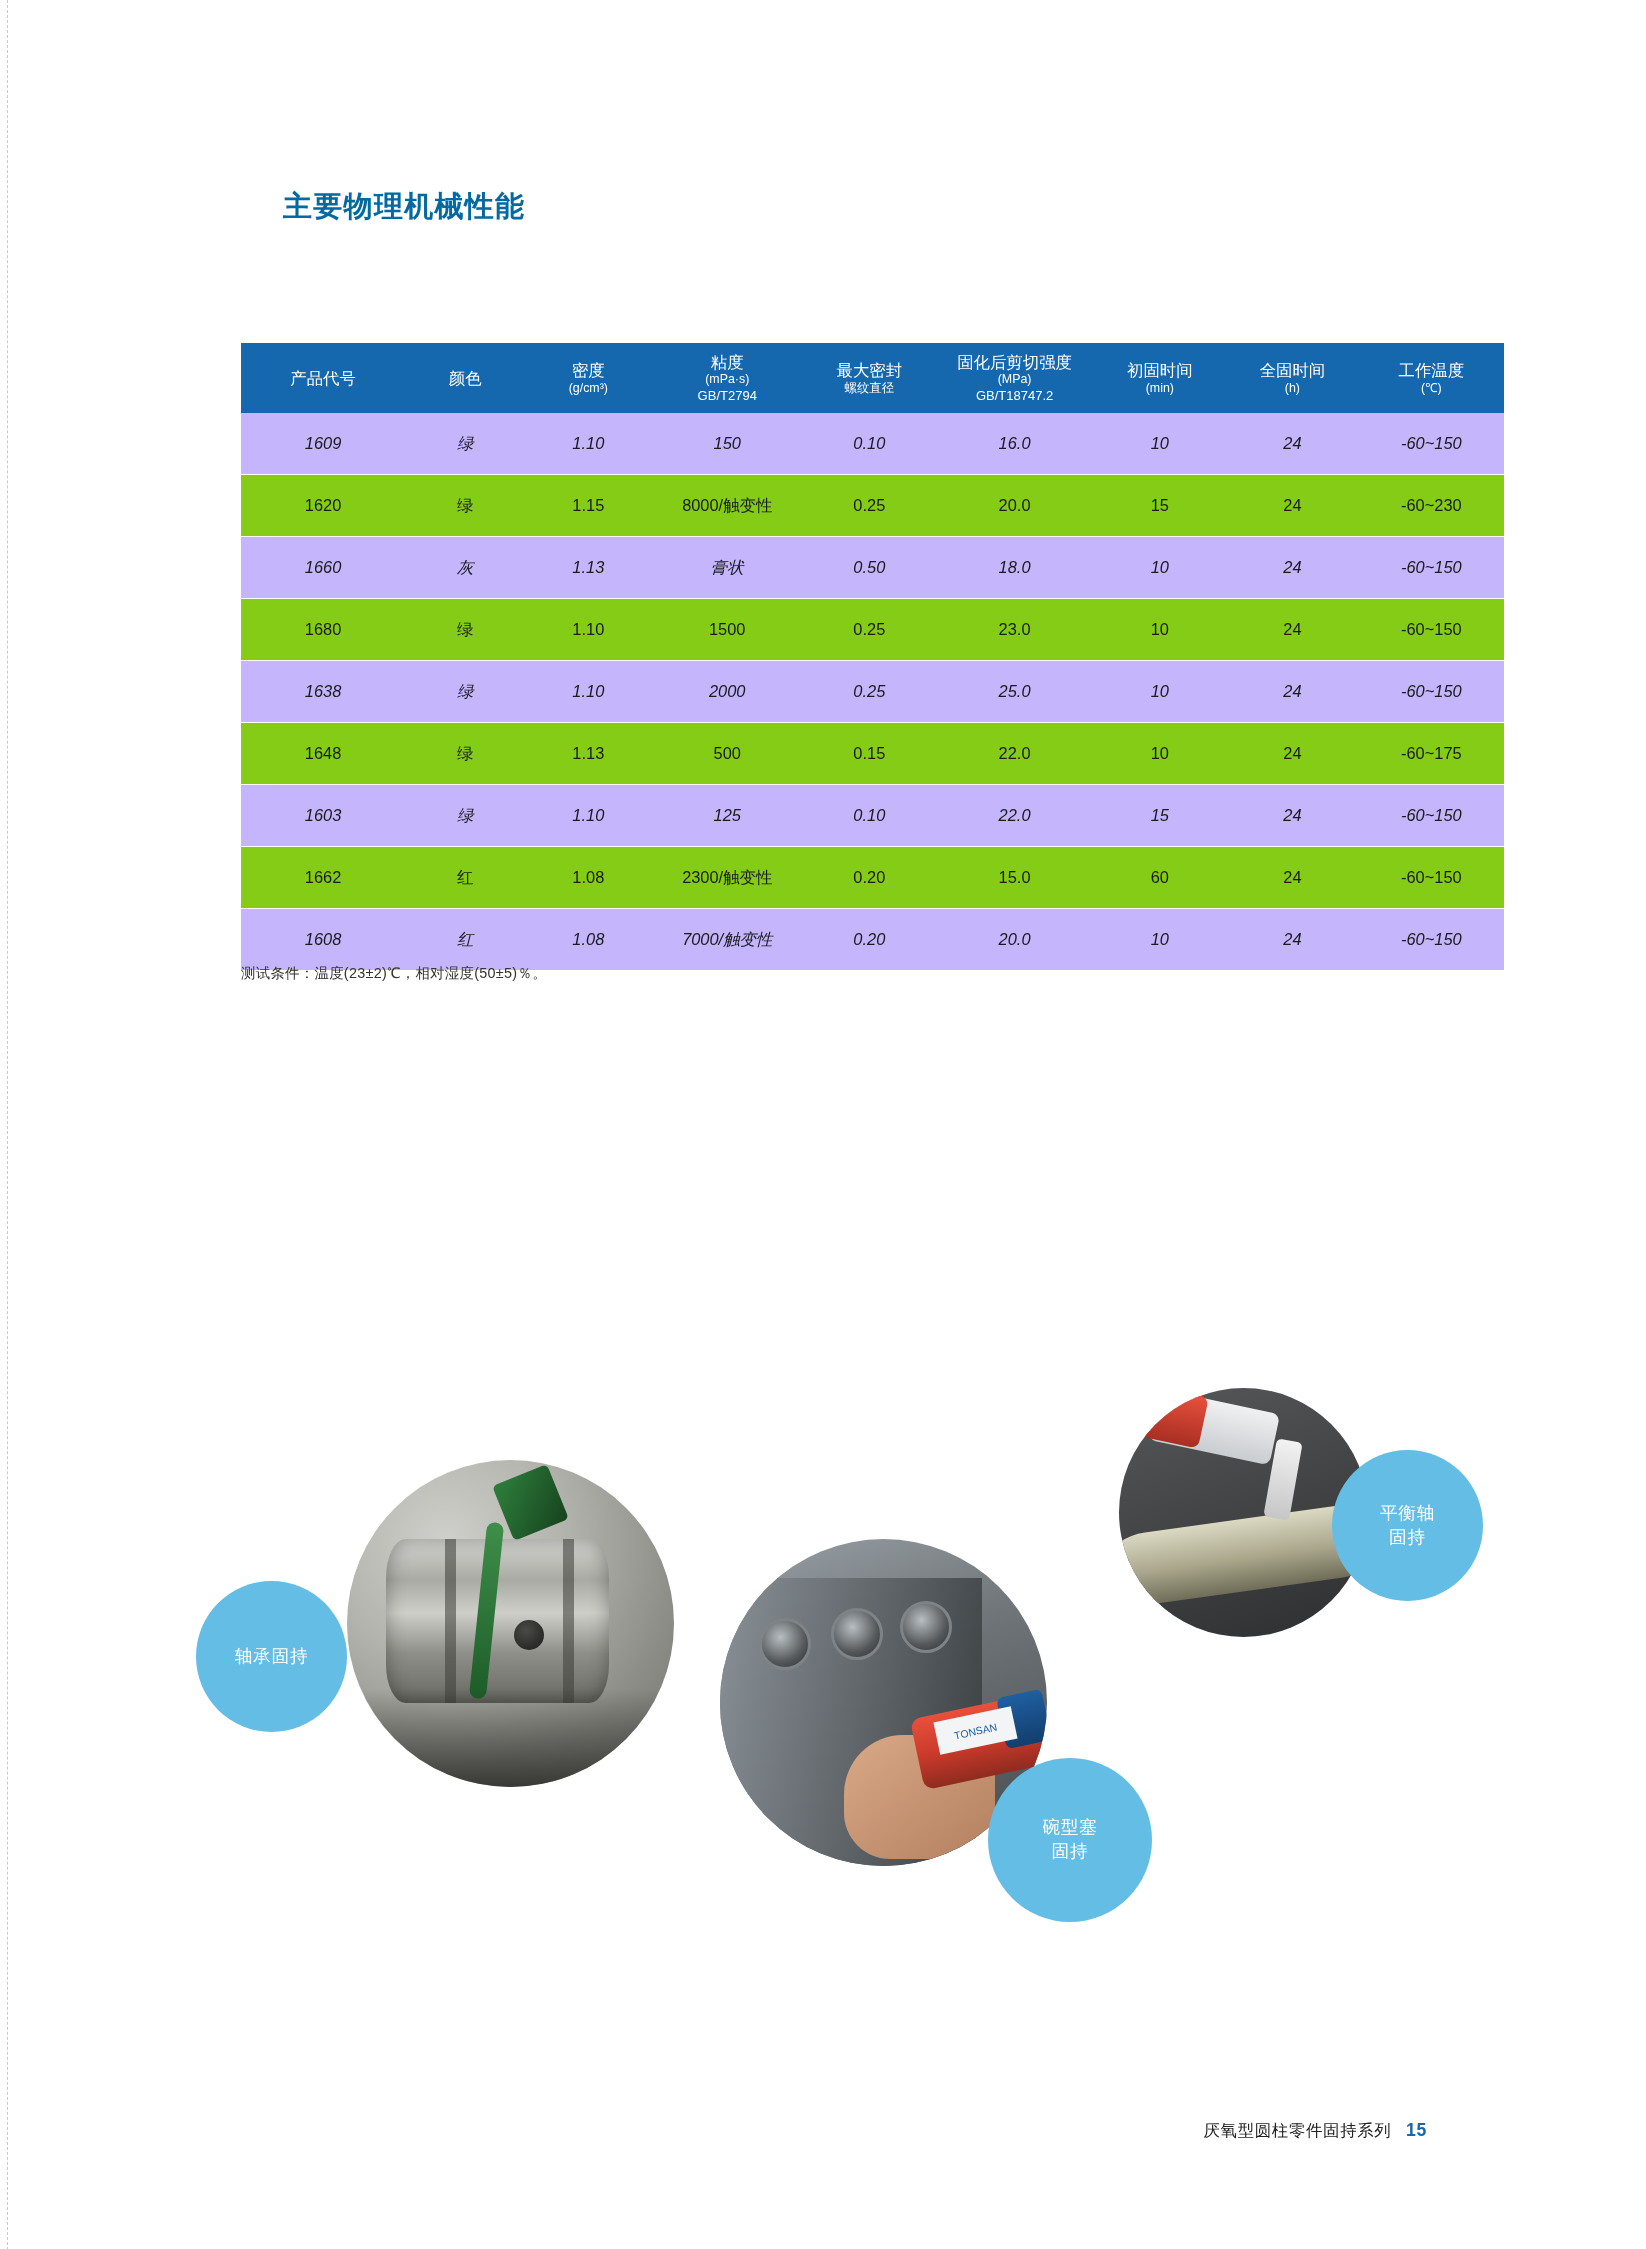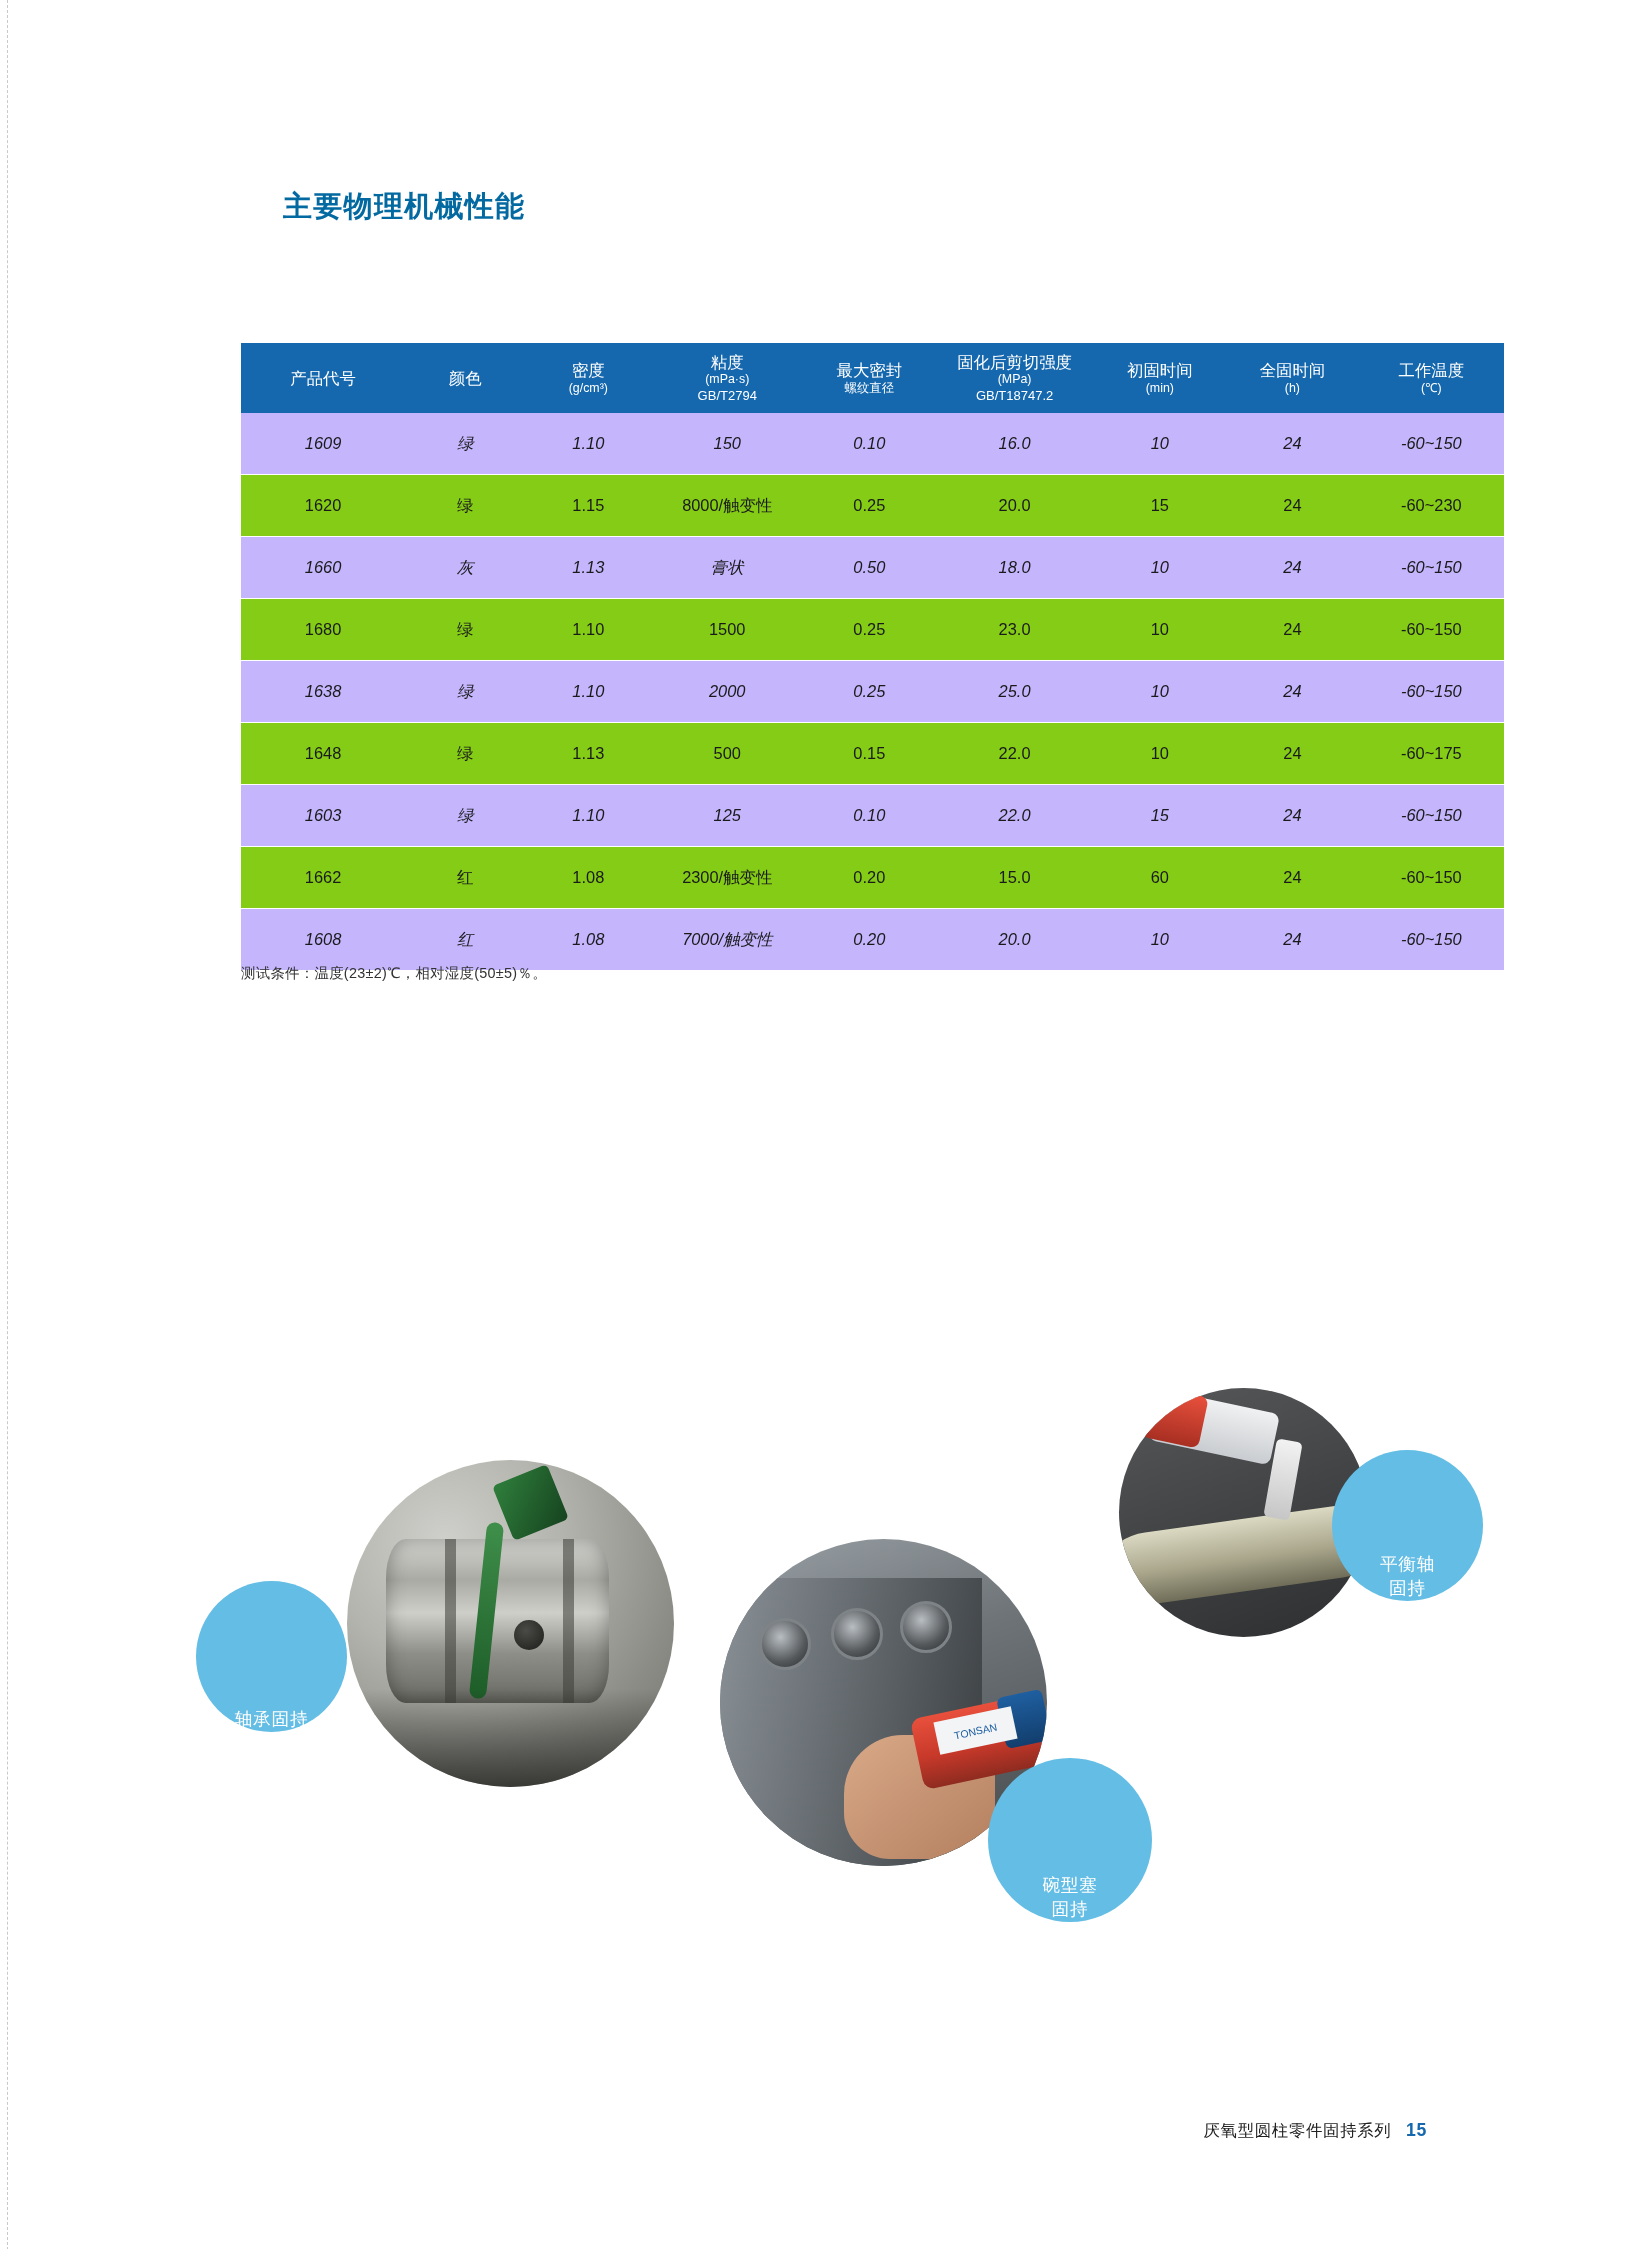--- a/index.html
+++ b/index.html
@@ -116,21 +116,21 @@
     overflow: hidden;
   }
 
   
   .bubble {
     position: absolute;
     border-radius: 50%;
     background: #63bde4;
     color: #ffffff;
     display: flex;
-    align-items: flex-end;
+    align-items: center;
     justify-content: center;
     text-align: center;
     font-size: 17.7px;
     line-height: 1.35;
     letter-spacing: 0.7px;
   }
 
   
   .photo1 {
     left: 347px;

